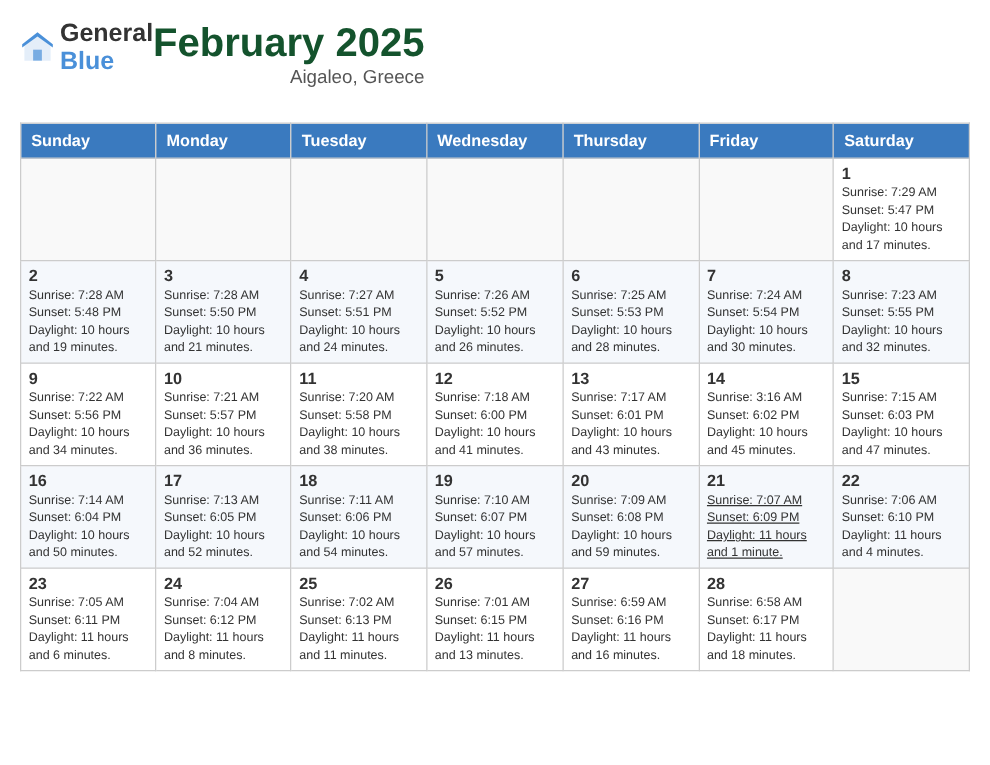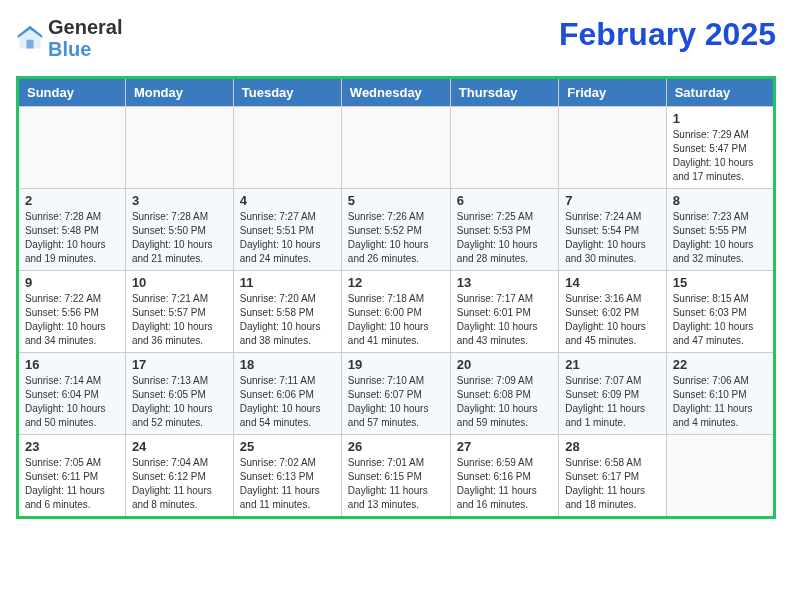--- a/index.html
+++ b/index.html
@@ -5,23 +5,22 @@
     * { box-sizing: border-box; margin: 0; padding: 0; }
     body {
       font-family: Arial, sans-serif;
       background: #fff;
       width: 792px;
       min-height: 612px;
       padding: 16px;
     }
     .header {
       display: flex;
-      justify-content: space-between;
       align-items: flex-start;
-      margin-bottom: 16px;
+      margin-bottom: 28px;
     }
     .logo {
       display: flex;
       align-items: center;
       gap: 4px;
     }
     .logo-text {
       font-size: 20px;
       font-weight: bold;
       line-height: 1.1;
@@ -31,30 +30,30 @@
     .logo-icon {
       width: 28px;
       height: 28px;
     }
     .title-block {
       text-align: right;
     }
     .month-year {
       font-size: 32px;
       font-weight: bold;
-      color: #1d4ed8;
+      color: #14532d;
     }
     .location {
       font-size: 15px;
       color: #555;
     }
     .calendar {
       width: 100%;
       border-collapse: collapse;
-      border: 3px solid #22c55e;
+      border: 1px solid #22c55e;
     }
     .calendar th {
       background-color: #3a7abf;
       color: #fff;
       font-size: 13px;
       font-weight: bold;
       padding: 6px 8px;
       text-align: left;
       border: 1px solid #ccc;
     }
@@ -96,20 +95,21 @@
       <polygon points="16,2 30,13 30,16 16,6 2,16 2,13" fill="#4a90d9"></polygon>
       <rect x="12" y="18" width="8" height="10" fill="#4a90d9" opacity="0.7"></rect>
     </svg>
     <div class="logo-text">
       <span class="logo-general">General</span><br>
       <span class="logo-blue">Blue</span>
     </div>
   </div>
   <div class="title-block">
     <div class="month-year">February 2025</div>
+    <div class="location">Aigaleo, Greece</div>
   </div>
 </div>
 
 <table class="calendar">
   <thead>
     <tr>
     <th>Sunday</th>
         <th>Monday</th>
         <th>Tuesday</th>
         <th>Wednesday</th>
@@ -165,41 +165,41 @@
 Daylight: 10 hours and 38 minutes.</span></td>
         <td><span class="day-num">12</span><span class="day-info" style="white-space: pre-line;">Sunrise: 7:18 AM
 Sunset: 6:00 PM
 Daylight: 10 hours and 41 minutes.</span></td>
         <td><span class="day-num">13</span><span class="day-info" style="white-space: pre-line;">Sunrise: 7:17 AM
 Sunset: 6:01 PM
 Daylight: 10 hours and 43 minutes.</span></td>
         <td><span class="day-num">14</span><span class="day-info" style="white-space: pre-line;">Sunrise: 3:16 AM
 Sunset: 6:02 PM
 Daylight: 10 hours and 45 minutes.</span></td>
-        <td><span class="day-num">15</span><span class="day-info" style="white-space: pre-line;">Sunrise: 8:15 AM
+        <td><span class="day-num">15</span><span class="day-info" style="white-space: pre-line;">Sunrise: 7:15 AM
 Sunset: 6:03 PM
 Daylight: 10 hours and 47 minutes.</span></td>
       </tr>
       <tr>
         <td><span class="day-num">16</span><span class="day-info" style="white-space: pre-line;">Sunrise: 7:14 AM
 Sunset: 6:04 PM
 Daylight: 10 hours and 50 minutes.</span></td>
         <td><span class="day-num">17</span><span class="day-info" style="white-space: pre-line;">Sunrise: 7:13 AM
 Sunset: 6:05 PM
 Daylight: 10 hours and 52 minutes.</span></td>
         <td><span class="day-num">18</span><span class="day-info" style="white-space: pre-line;">Sunrise: 7:11 AM
 Sunset: 6:06 PM
 Daylight: 10 hours and 54 minutes.</span></td>
         <td><span class="day-num">19</span><span class="day-info" style="white-space: pre-line;">Sunrise: 7:10 AM
 Sunset: 6:07 PM
 Daylight: 10 hours and 57 minutes.</span></td>
         <td><span class="day-num">20</span><span class="day-info" style="white-space: pre-line;">Sunrise: 7:09 AM
 Sunset: 6:08 PM
 Daylight: 10 hours and 59 minutes.</span></td>
-        <td><span class="day-num">21</span><span class="day-info" style="white-space: pre-line;">Sunrise: 7:07 AM
+        <td><span class="day-num">21</span><span class="day-info" style="white-space: pre-line; text-decoration: underline;">Sunrise: 7:07 AM
 Sunset: 6:09 PM
 Daylight: 11 hours and 1 minute.</span></td>
         <td><span class="day-num">22</span><span class="day-info" style="white-space: pre-line;">Sunrise: 7:06 AM
 Sunset: 6:10 PM
 Daylight: 11 hours and 4 minutes.</span></td>
       </tr>
       <tr>
         <td><span class="day-num">23</span><span class="day-info" style="white-space: pre-line;">Sunrise: 7:05 AM
 Sunset: 6:11 PM
 Daylight: 11 hours and 6 minutes.</span></td>

